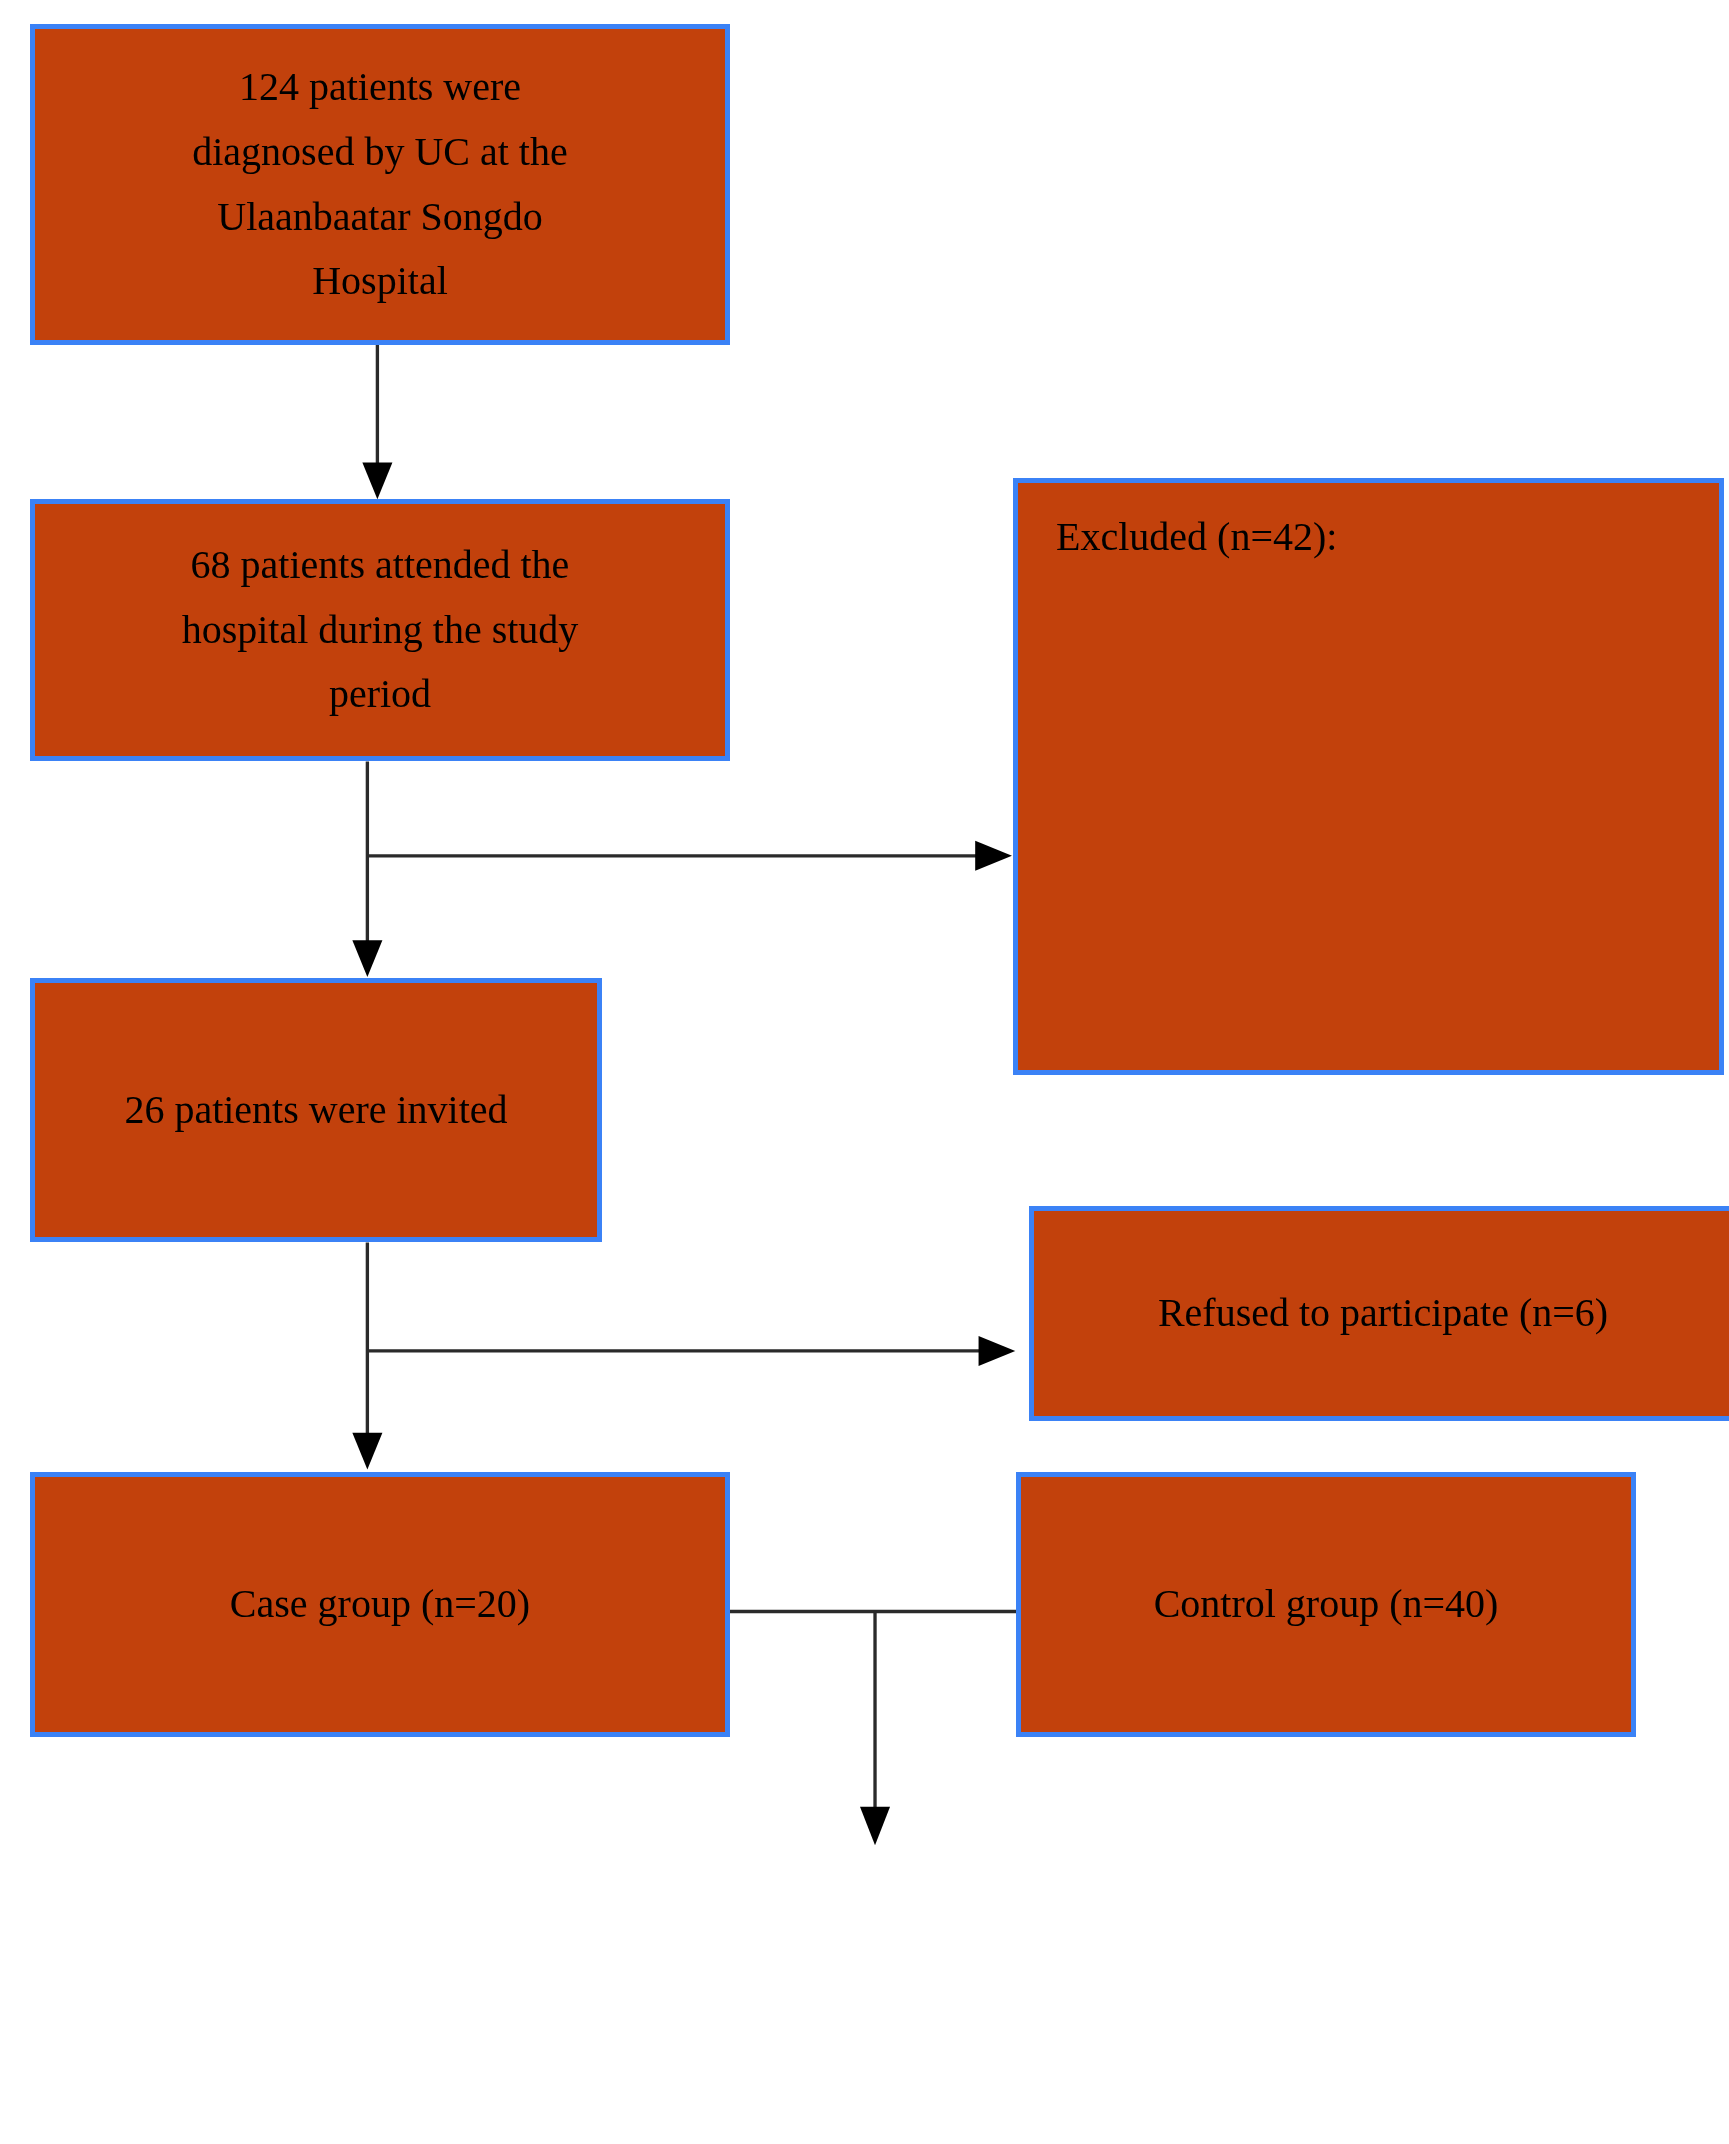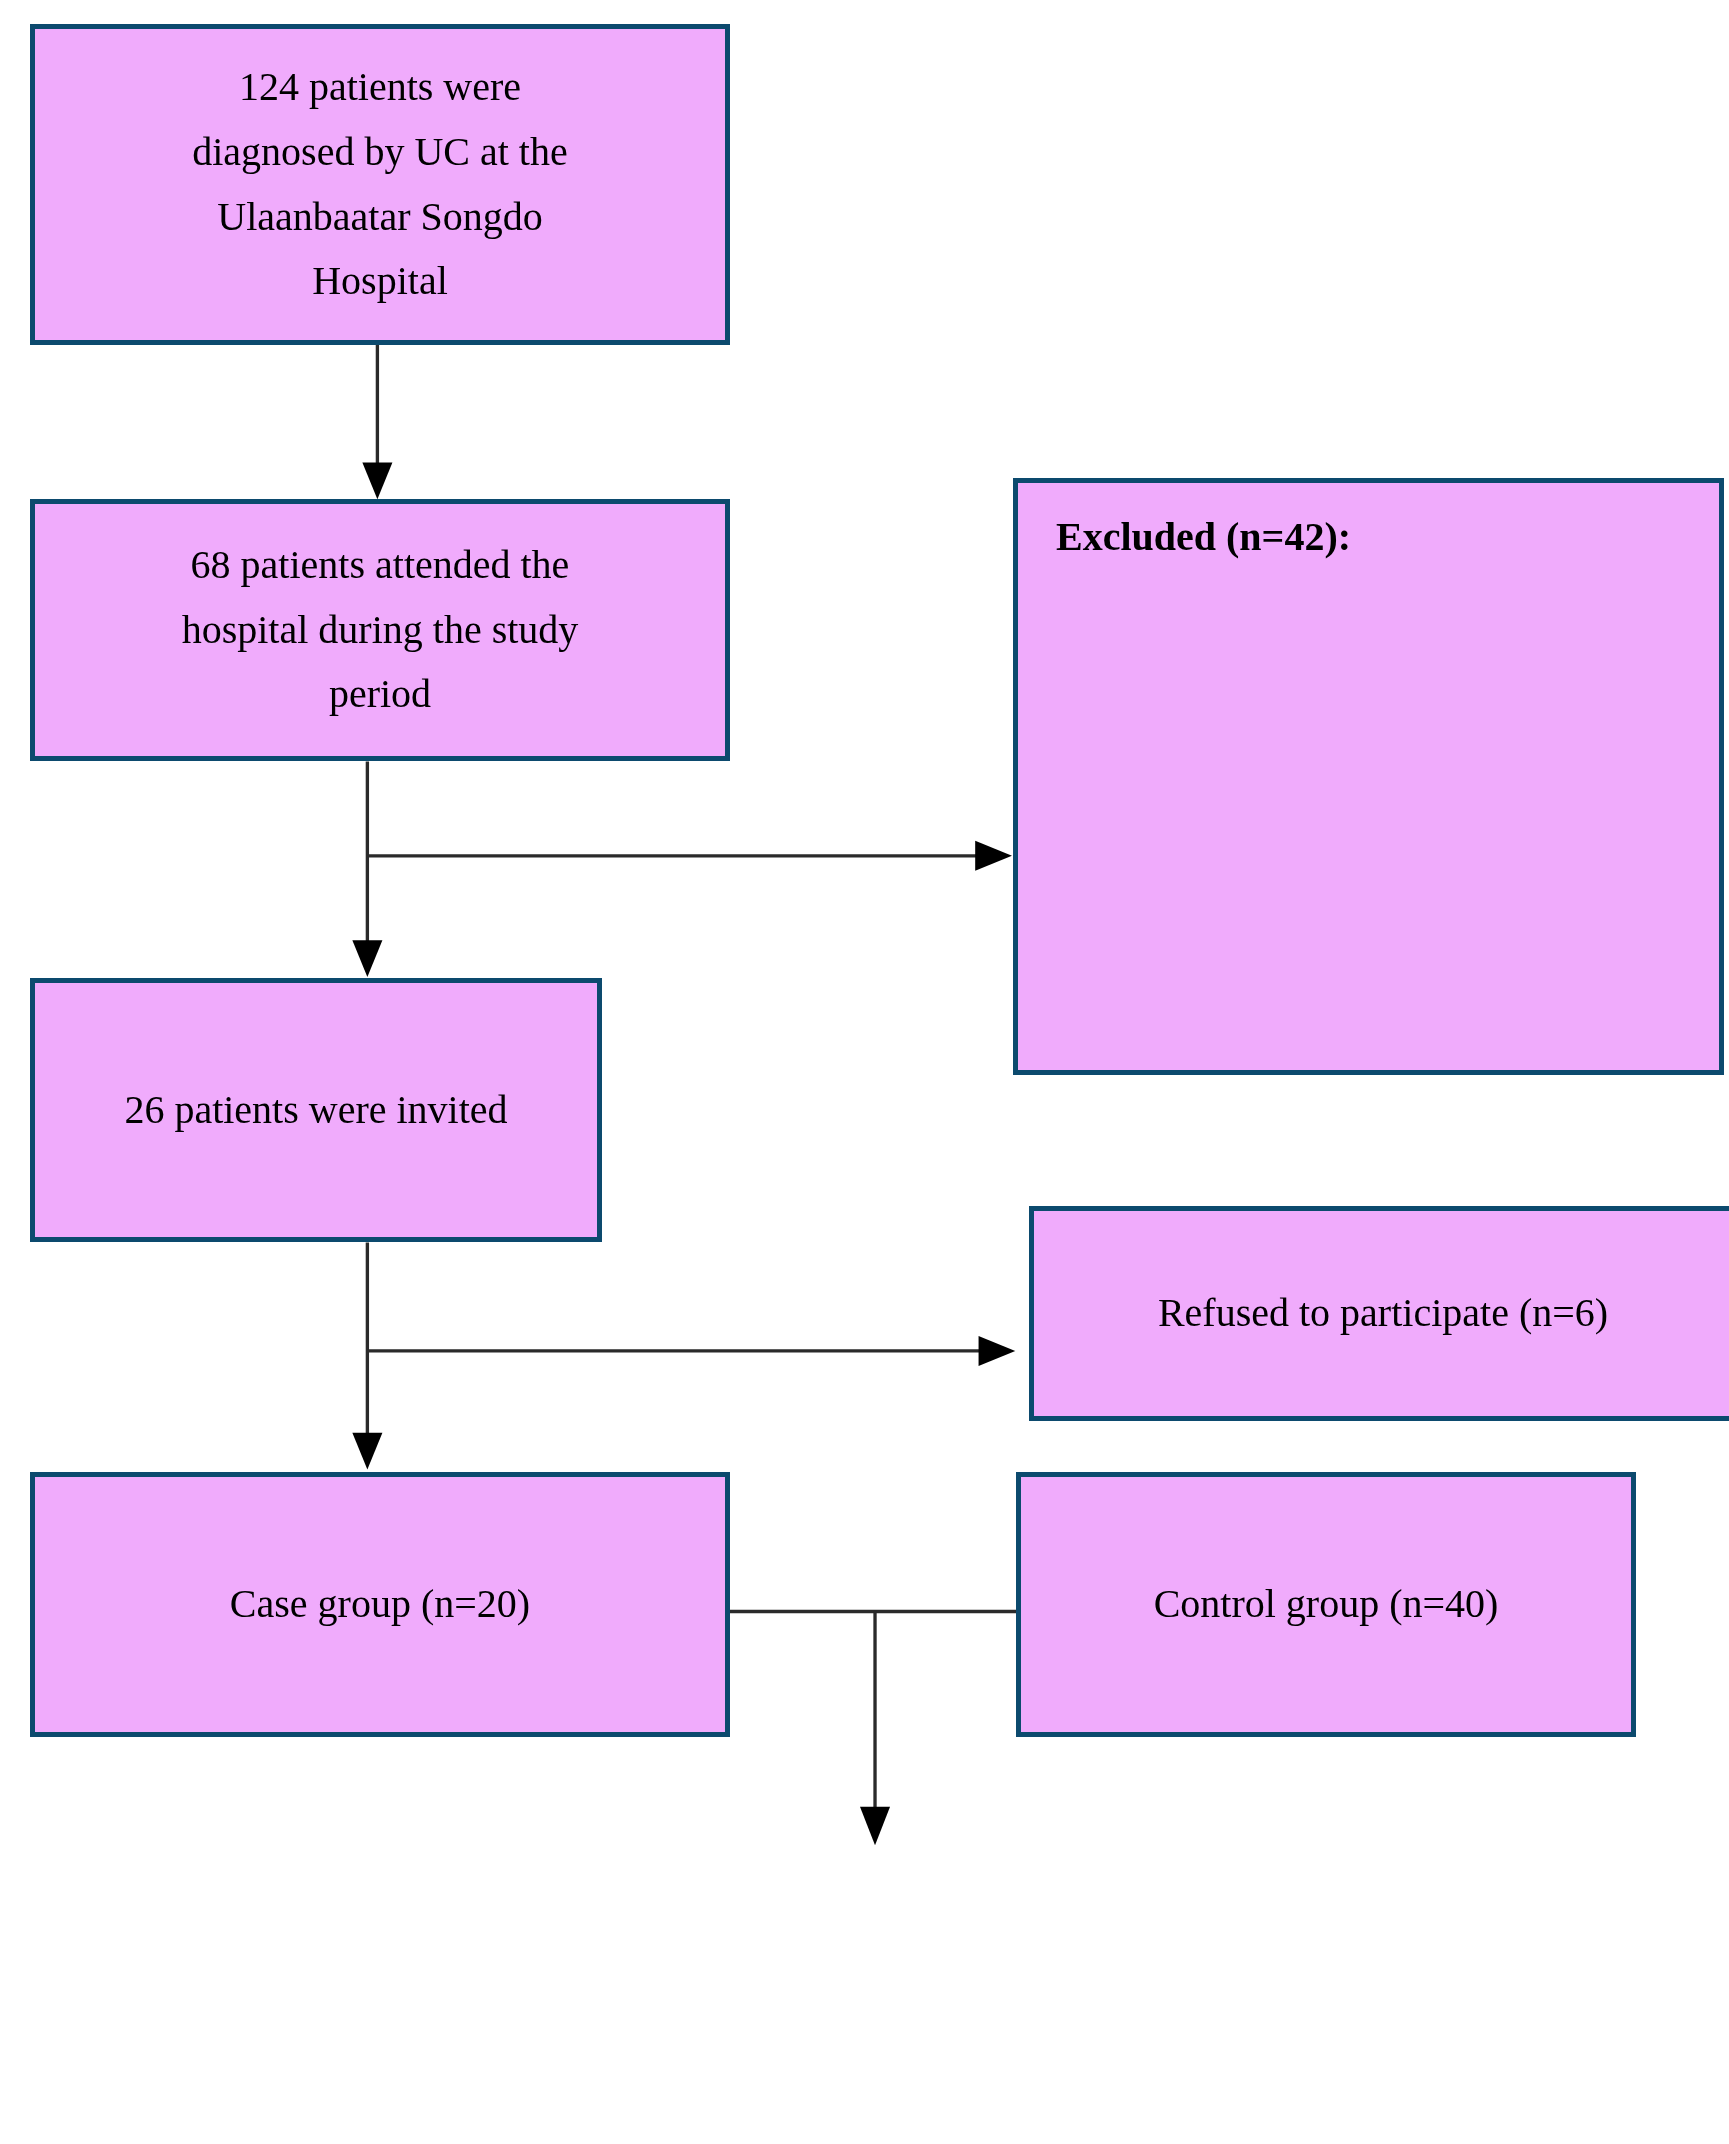--- a/index.html
+++ b/index.html
@@ -20,22 +20,22 @@
     position: absolute;
     left: 0;
     top: 0;
     width: 1730px;
     height: 2145px;
     z-index: 1;
   }
   .box {
     position: absolute;
     box-sizing: border-box;
-    border: 5px solid #0c4a6e;
-    background: #f0abfc;
+    border: 5px solid #3b82f6;
+    background: #c2410c;
     z-index: 2;
     font-size: 40px;
     line-height: 1.62;
   }
   .box.center {
     display: flex;
     align-items: center;
     justify-content: center;
     text-align: center;
     white-space: pre-line;
@@ -48,21 +48,20 @@
   .box-invited   { left: 30px;   top: 978px; width: 572px;  height: 264px; }
   .box-refused   { left: 1016px; top: 1206px; width: 708px;  height: 215px; margin-left: 13px; }
   .box-case      { left: 30px;   top: 1472px; width: 700px;  height: 265px; }
   .box-control   { left: 1016px; top: 1472px; width: 620px;  height: 265px; }
   .box-total     { left: 22.5px;   top: 1848px; width: 1689px; height: 259px; }
 
   .excluded-title {
     margin: 0;
     font-size: 40px;
     line-height: 1.6;
-    font-weight: bold;
   }
   .bullet-list {
     margin: 0;
     padding: 0;
     list-style: none;
   }
   .bullet-list li {
     position: relative;
     padding-left: 80px;
     font-size: 40px;

